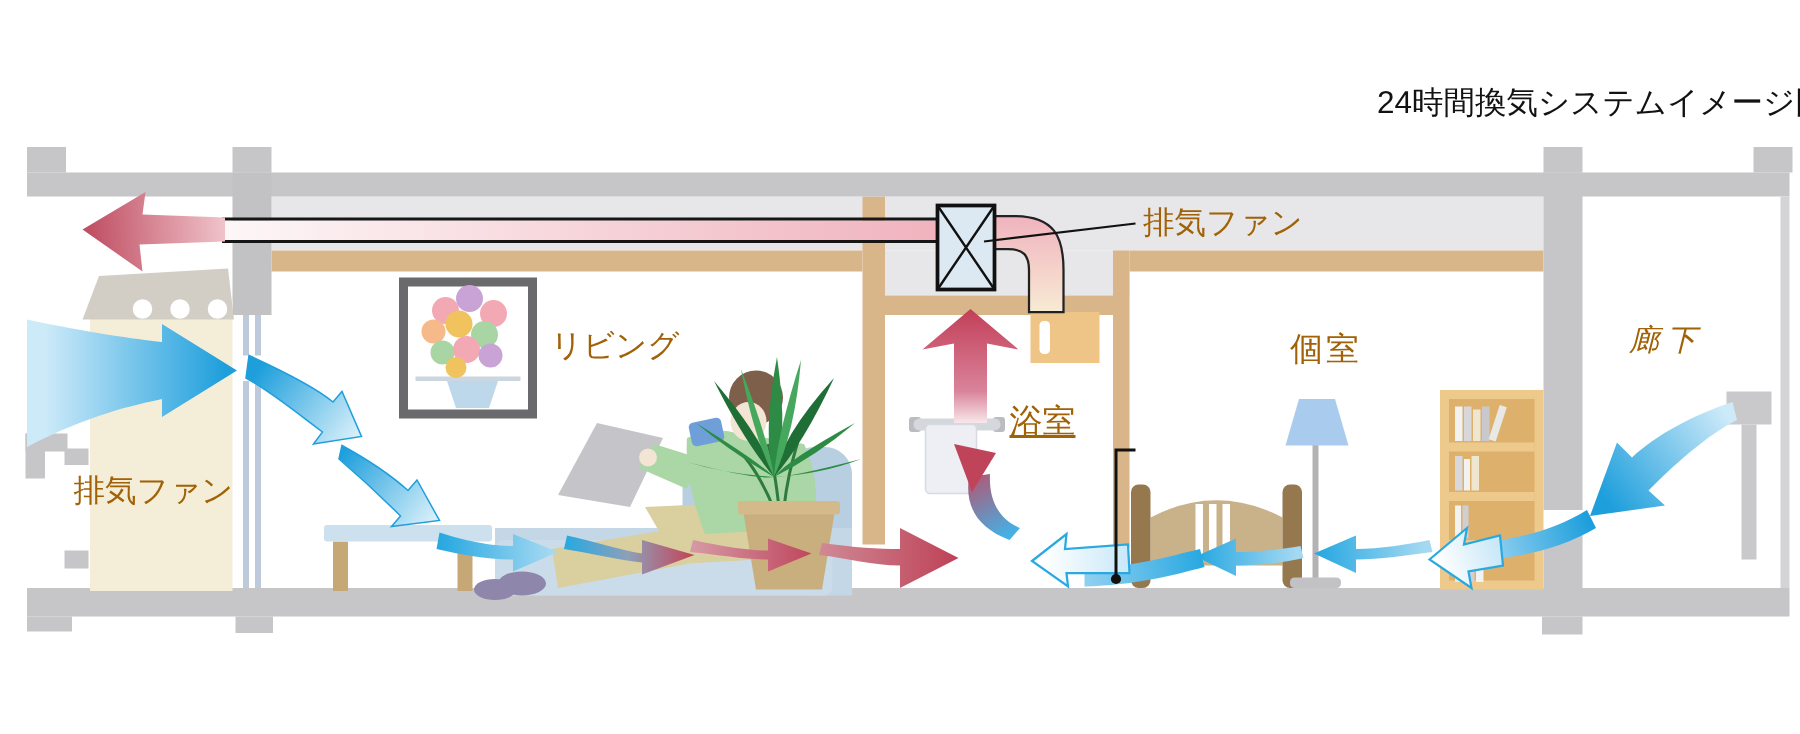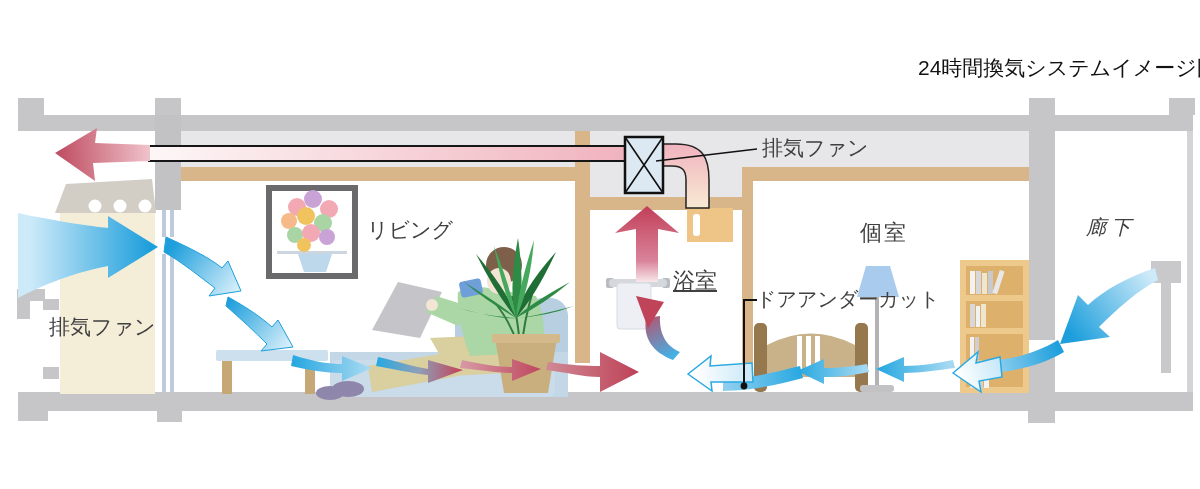--- a/index.html
+++ b/index.html
@@ -1,19 +1,19 @@
 <!DOCTYPE html>
 <html><head>
 <meta charset="utf-8">
 <style>
   html,body{margin:0;padding:0;background:#fff;}
   #stage{position:relative;width:1200px;height:489px;background:#fff;overflow:hidden;
          font-family:"Liberation Serif",serif;}
   #art{position:absolute;left:0;top:0;}
-  .lbl{position:absolute;color:#404040;font-size:21px;line-height:1.1;white-space:nowrap;}
+  .lbl{position:absolute;color:#a16207;font-size:21px;line-height:1.1;white-space:nowrap;}
   .title{position:absolute;left:918px;top:54px;width:278px;text-align:right;
          font-family:"Liberation Sans",sans-serif;font-size:21px;color:#121212;white-space:nowrap;}
   .lbl-balcony{left:49px;top:316px;}
   .lbl-living{left:367px;top:219px;}
   .lbl-bath{left:673px;top:269px;font-size:22px;text-decoration:underline;}
   .lbl-fan{left:762px;top:137px;}
   .lbl-undercut{left:756px;top:288px;font-size:20px;}
   .lbl-room{left:860px;top:221px;font-size:22px;letter-spacing:2px;text-align:center;}
   .lbl-hall{left:1086px;top:216px;font-size:20px;letter-spacing:5px;font-style:italic;}
 </style>
@@ -309,17 +309,16 @@
     <path d="M757,300 L744,300 L744,385" stroke-width="2"></path>
     <circle cx="744" cy="386" r="3.4" fill="#111" stroke="none"></circle>
   </g>
 </svg>
 
 <div class="title">24時間換気システムイメージ図</div>
 <div class="lbl lbl-balcony">排気ファン</div>
 <div class="lbl lbl-living">リビング</div>
 <div class="lbl lbl-bath">浴室</div>
 <div class="lbl lbl-fan">排気ファン</div>
-<div class="lbl lbl-undercut">ドアアンダーカット</div>
 <div class="lbl lbl-room">個室</div>
 <div class="lbl lbl-hall">廊下</div>
 
 </div>
 
 </body></html>

